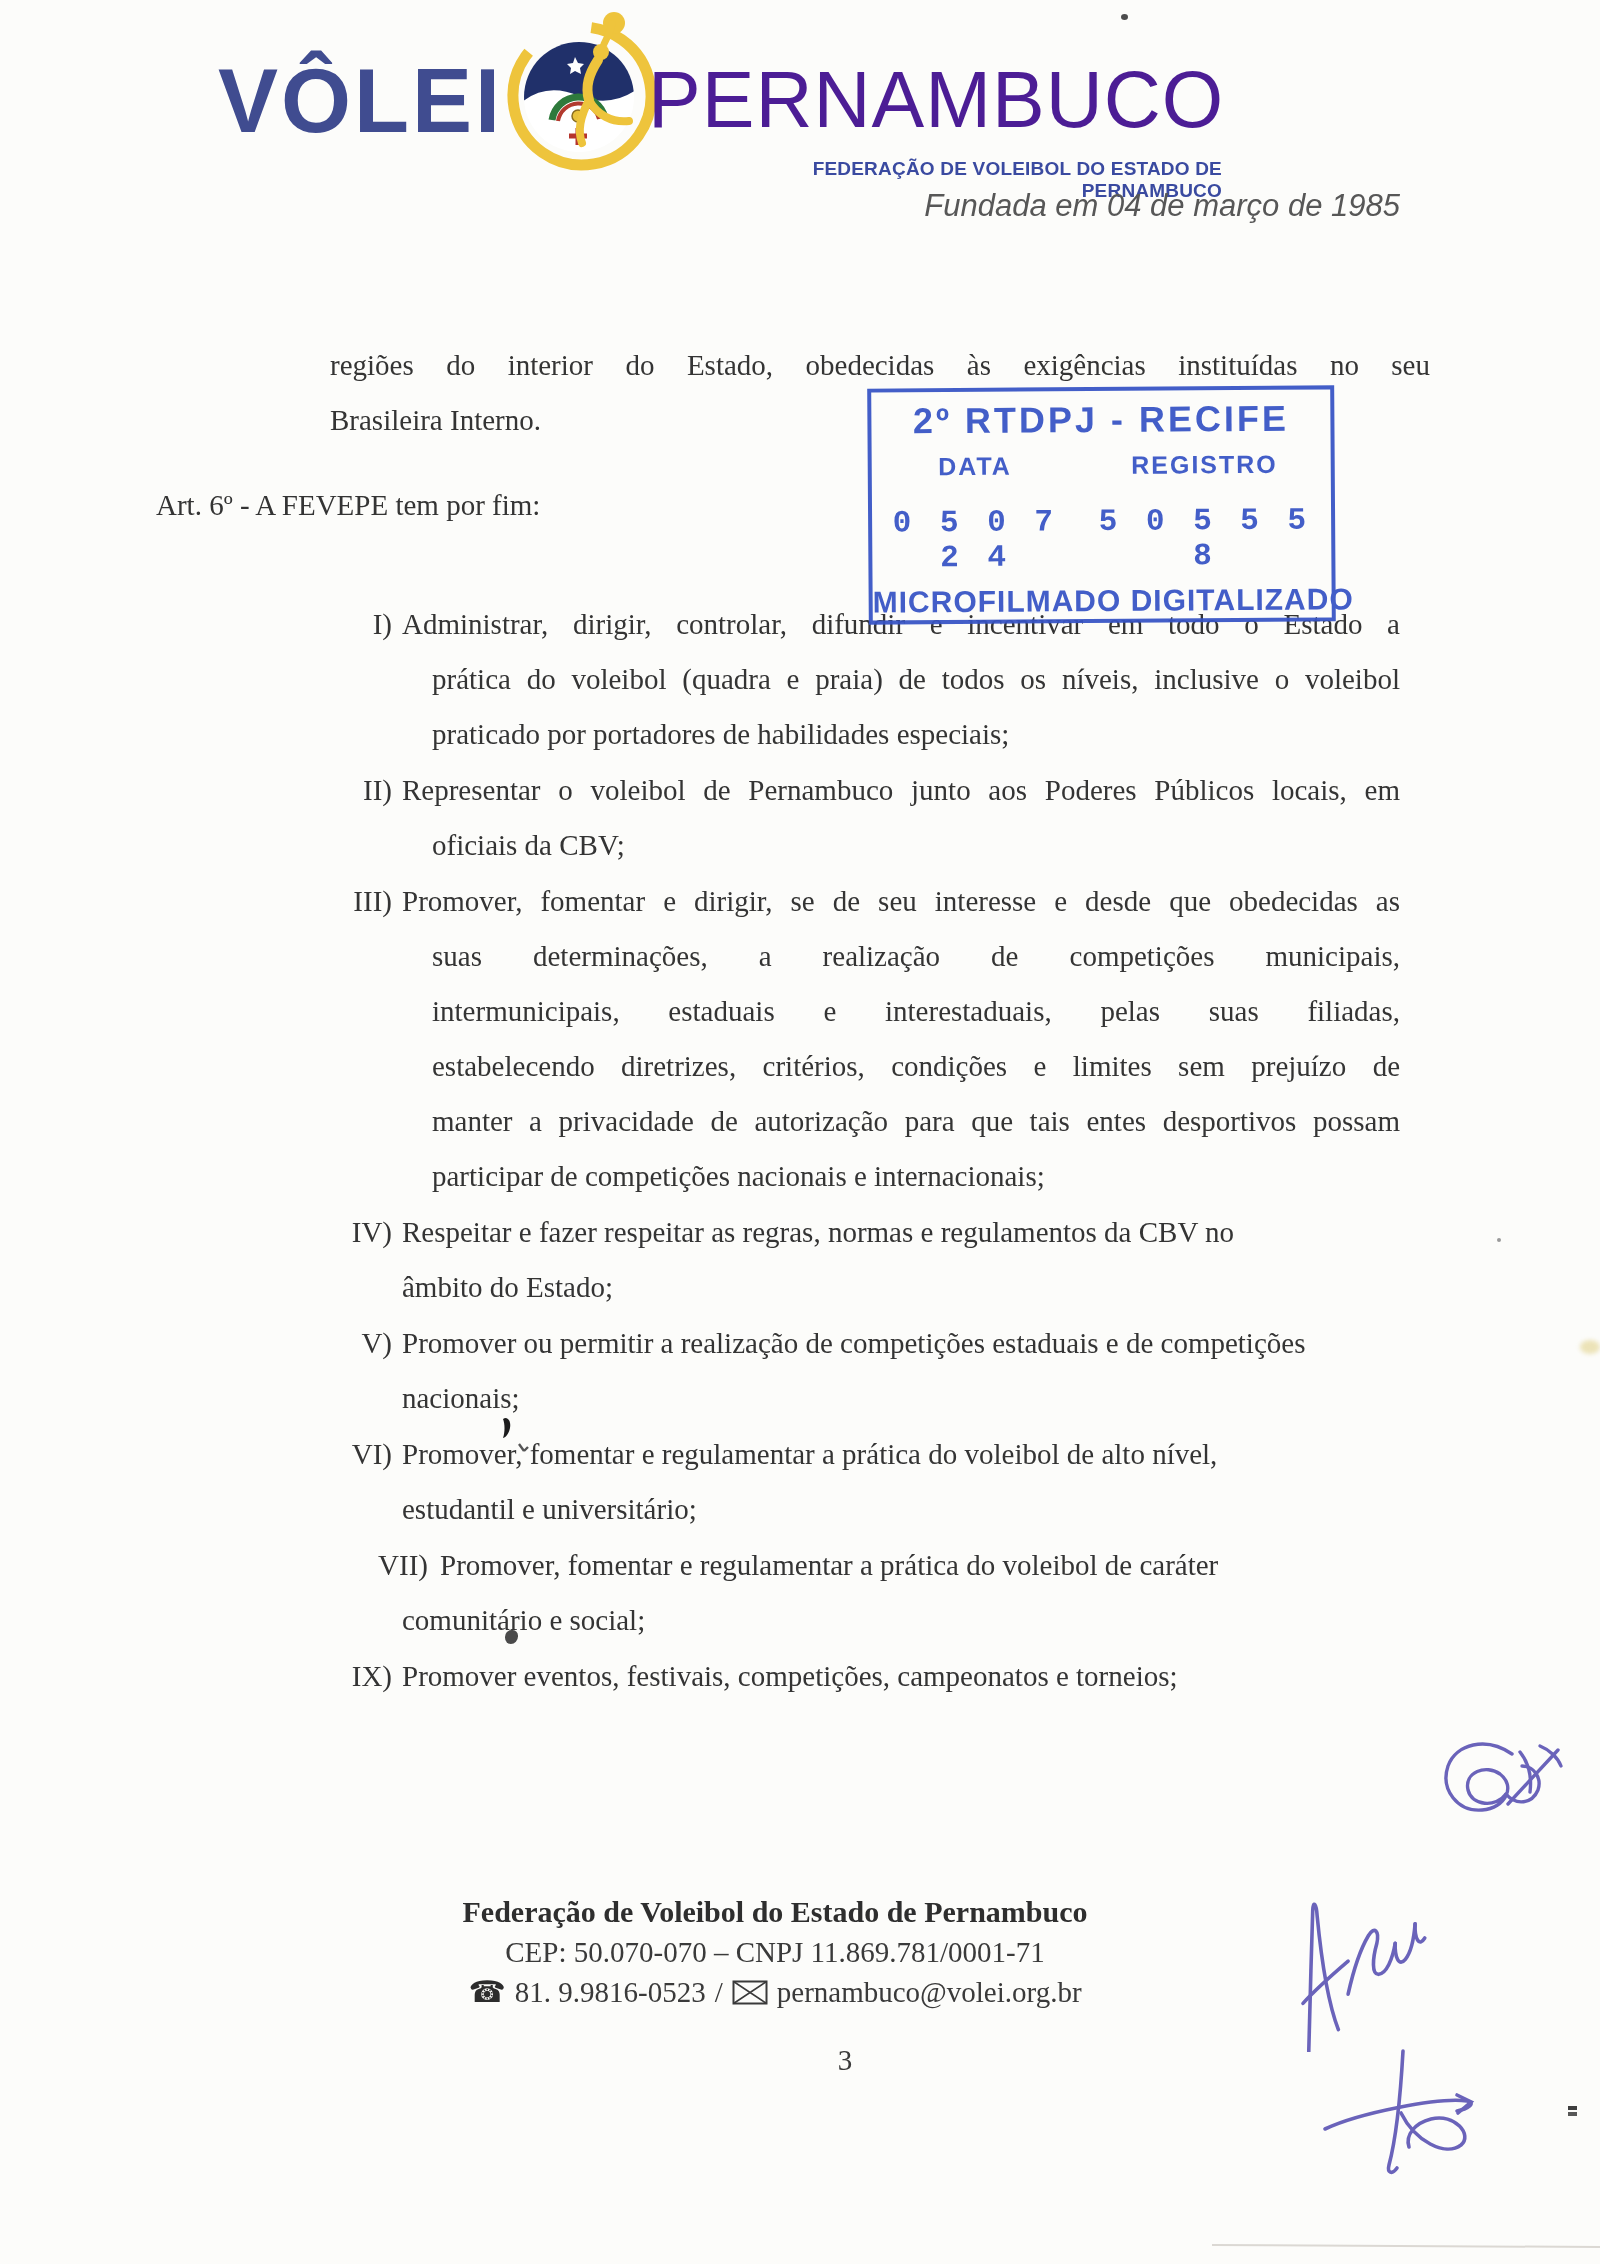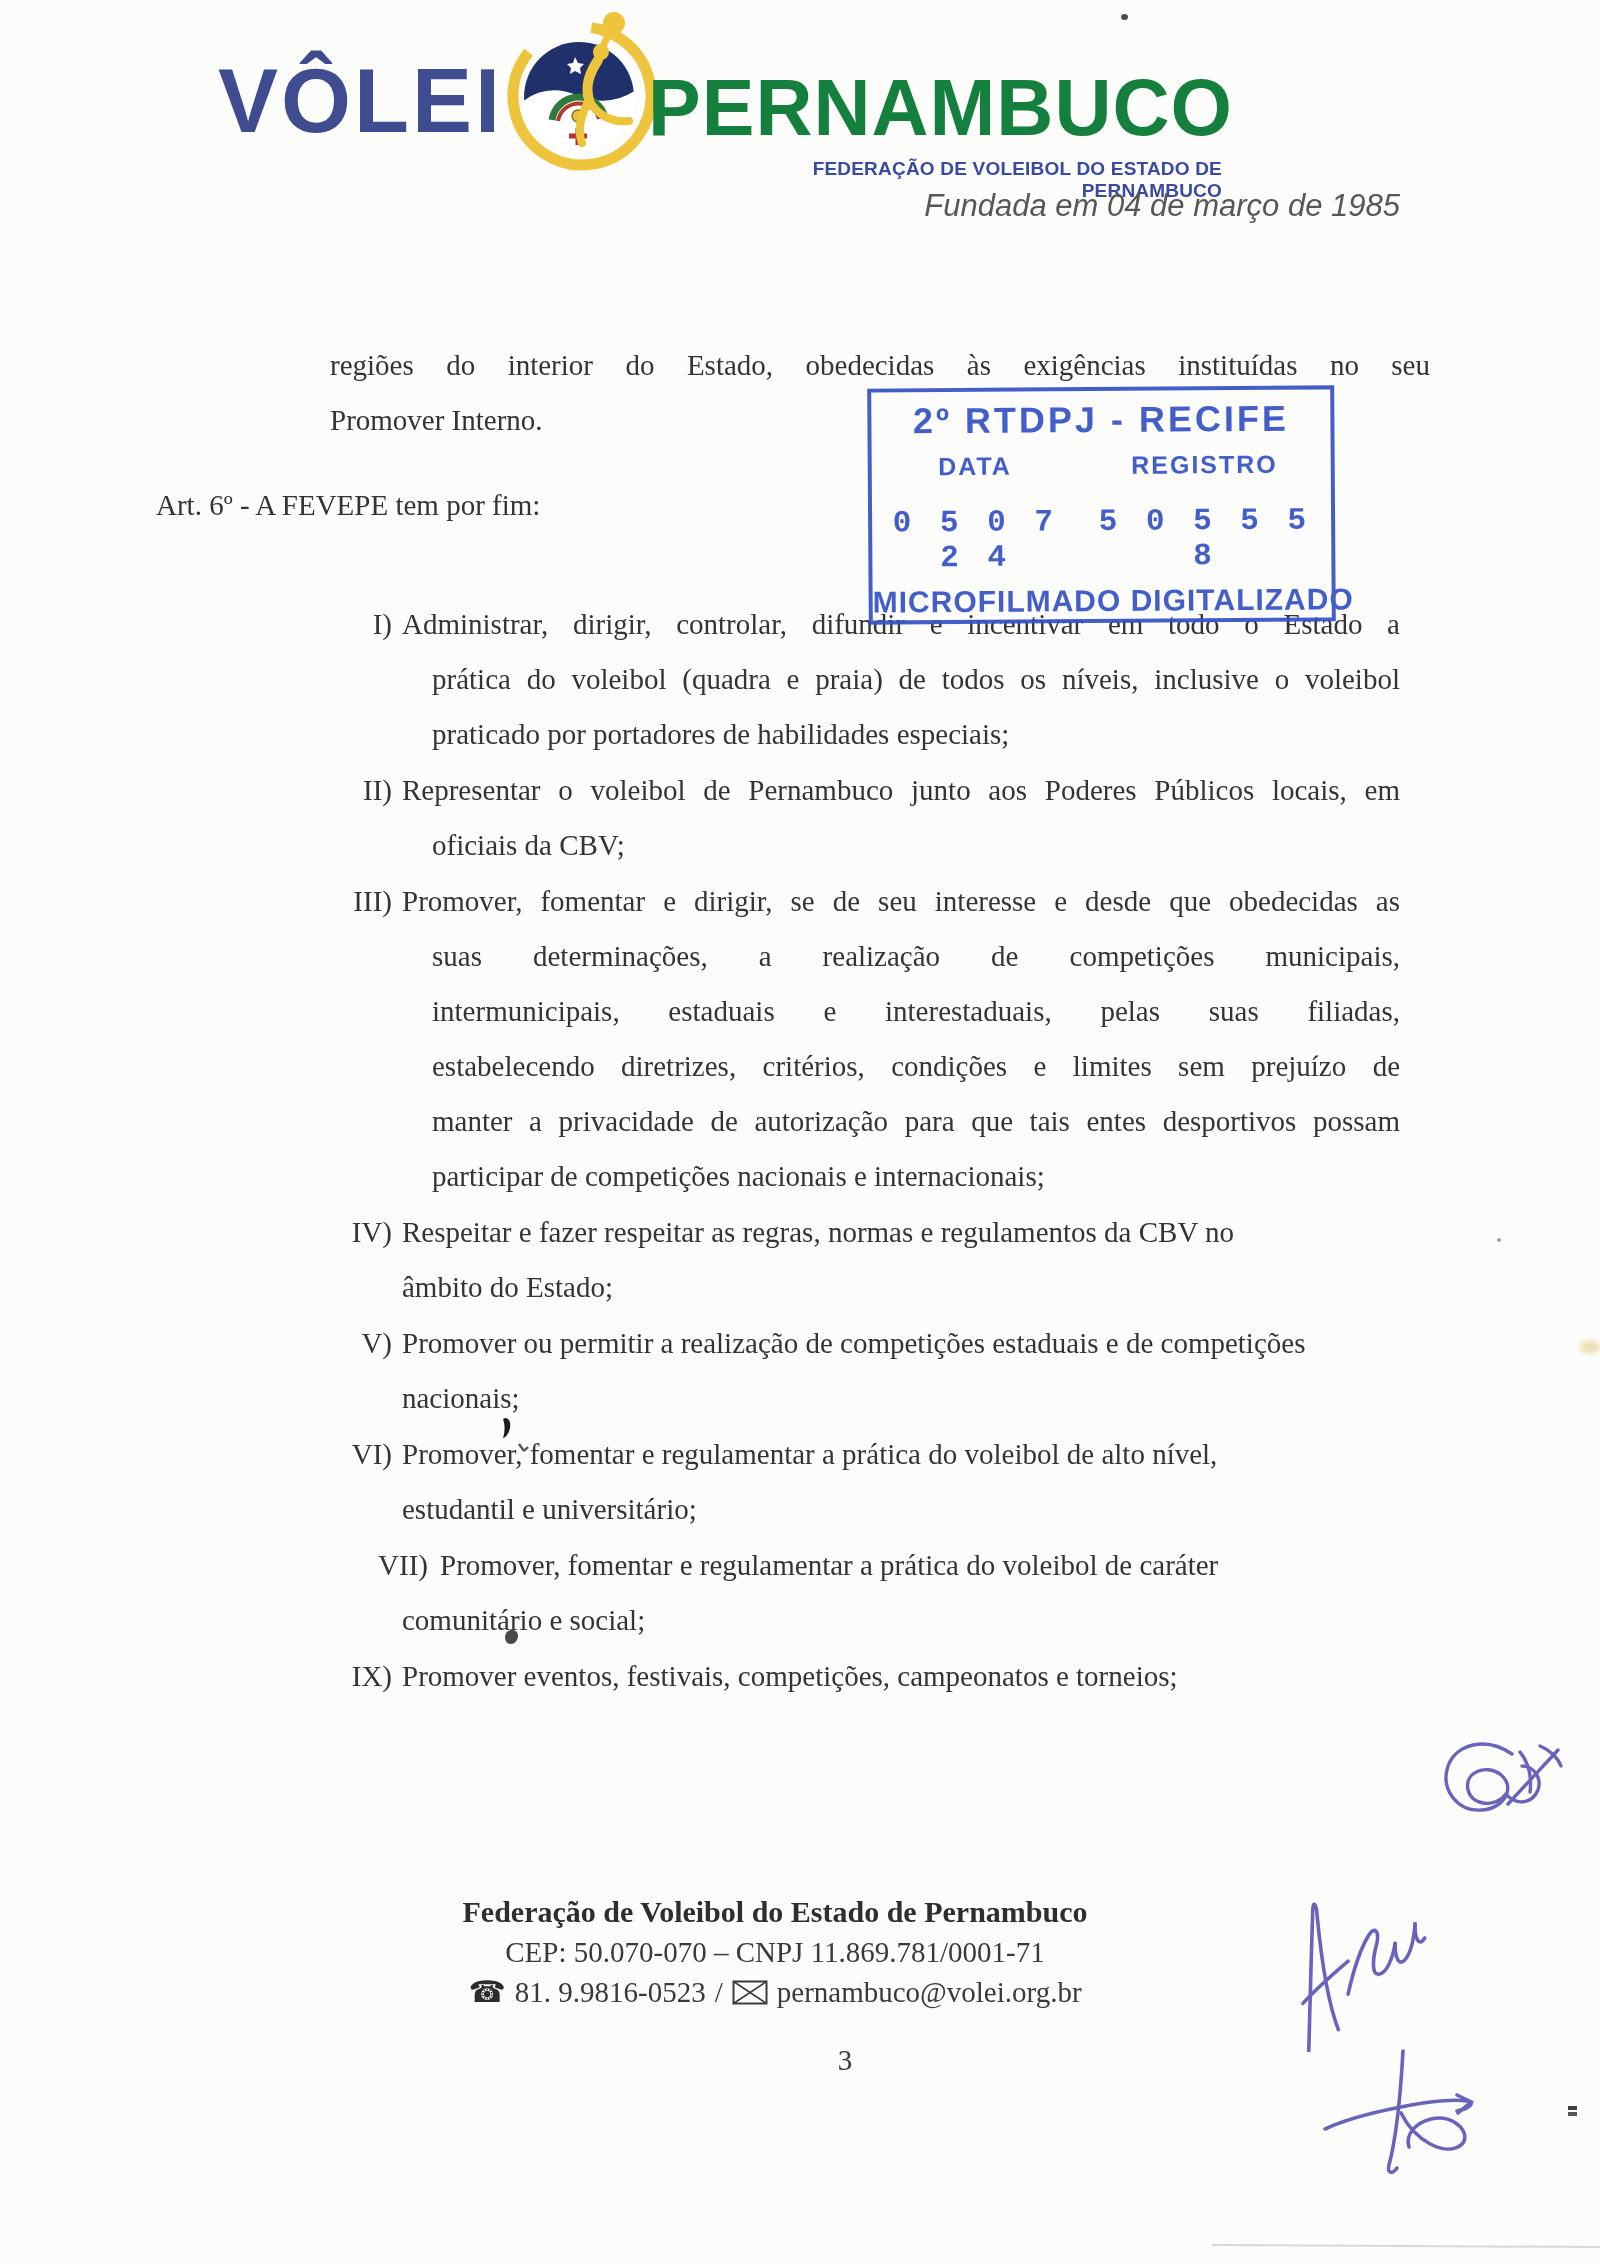--- a/index.html
+++ b/index.html
@@ -8,23 +8,23 @@
     background:#fcfcfa;overflow:hidden;
     font-family:"Liberation Serif",serif;color:#343434;
   }
   
   .logo-volei{
     position:absolute;left:218px;top:50px;
     font-family:"Liberation Sans",sans-serif;font-weight:700;
     font-size:90px;letter-spacing:3px;color:#404c90;
   }
   .logo-pern{
-    position:absolute;left:648px;top:62px;
-    font-family:"Liberation Sans",sans-serif;font-weight:700;
-    font-size:79px;letter-spacing:1px;color:#15803d;
+    position:absolute;left:648px;top:54px;
+    font-family:"Liberation Sans",sans-serif;font-weight:400;
+    font-size:79px;letter-spacing:1px;color:#4c1d95;
   }
   .emblem{position:absolute;left:492px;top:2px;}
   .fed-line{
     position:absolute;left:752px;top:158px;width:470px;
     font-family:"Liberation Sans",sans-serif;font-weight:700;
     font-size:19px;letter-spacing:.2px;color:#3a4aa0;text-align:right;
   }
   .founded,.affil{
     position:absolute;left:200px;width:1200px;text-align:right;
     font-family:"Liberation Sans",sans-serif;font-style:italic;
@@ -126,21 +126,21 @@
   </div>
 
   <div class="logo-pern">PERNAMBUCO</div>
 
   <div class="fed-line">FEDERAÇÃO DE VOLEIBOL DO ESTADO DE PERNAMBUCO</div>
 
   <div class="founded">Fundada em 04 de março de 1985</div>
 
   <div class="intro">
     <div class="line jl">regiões do interior do Estado, obedecidas às exigências instituídas no seu</div>
-    <div class="line">Promover Interno.</div>
+    <div class="line">Brasileira Interno.</div>
   </div>
 
   <div class="art-heading">Art. 6º - A FEVEPE tem por fim:</div>
 
   <div class="stamp">
     <div class="stamp-title">2º RTDPJ - RECIFE</div>
     <div class="stamp-row">
       <div class="stamp-col1 stamp-label">DATA</div>
       <div class="stamp-col2 stamp-label">REGISTRO</div>
     </div>

